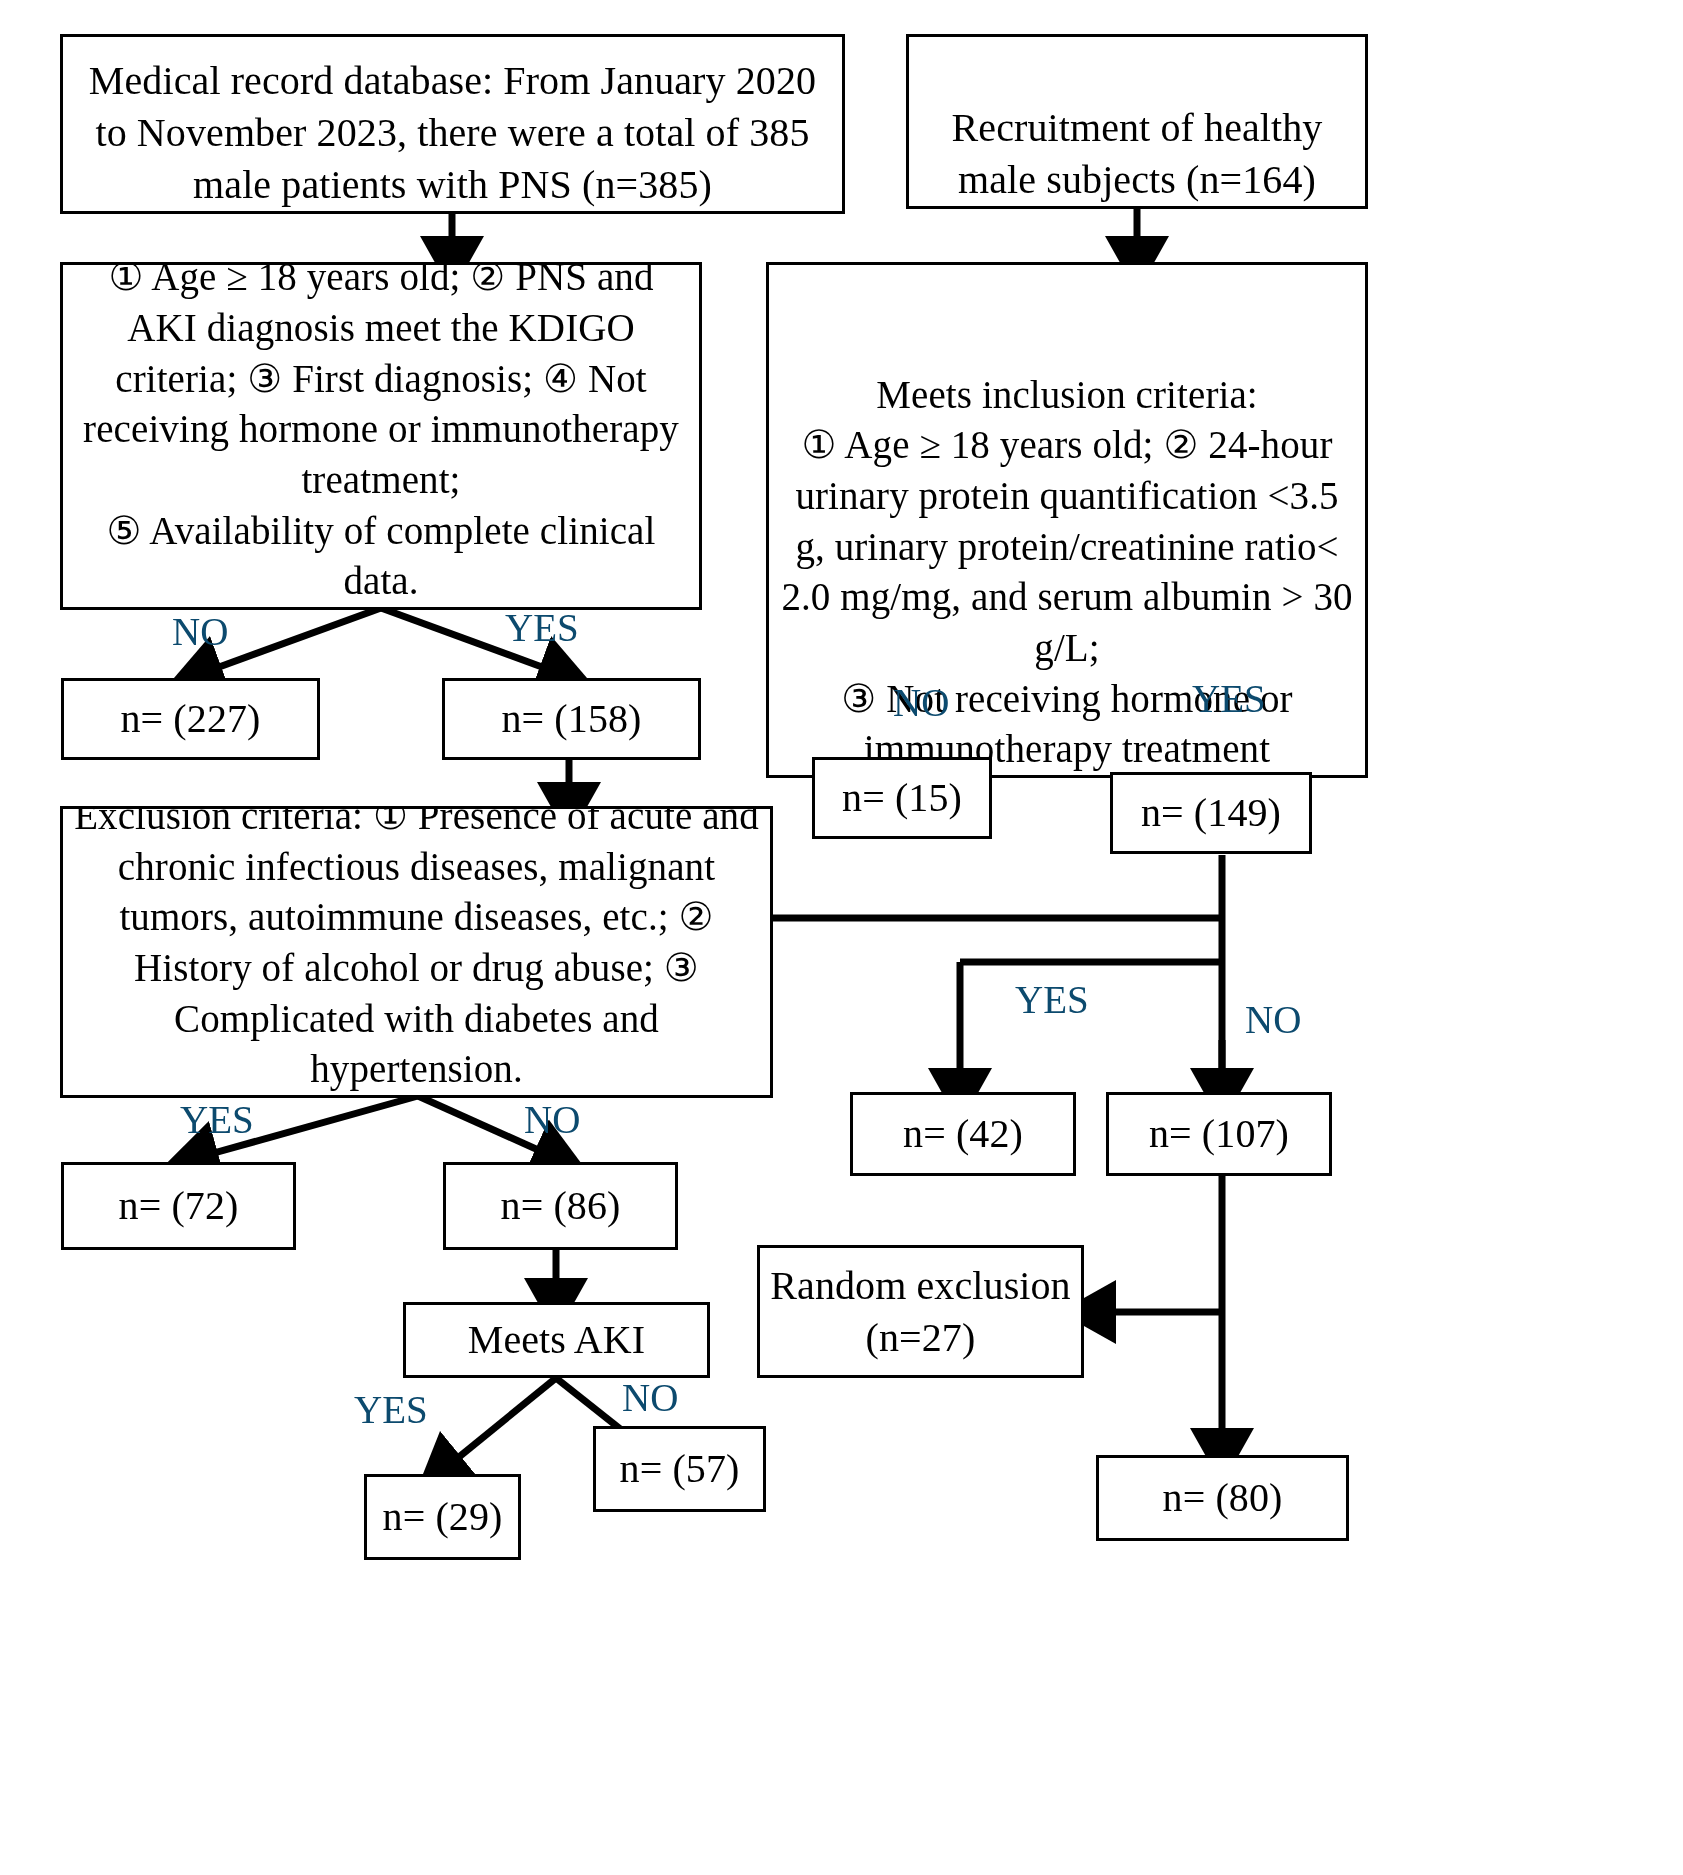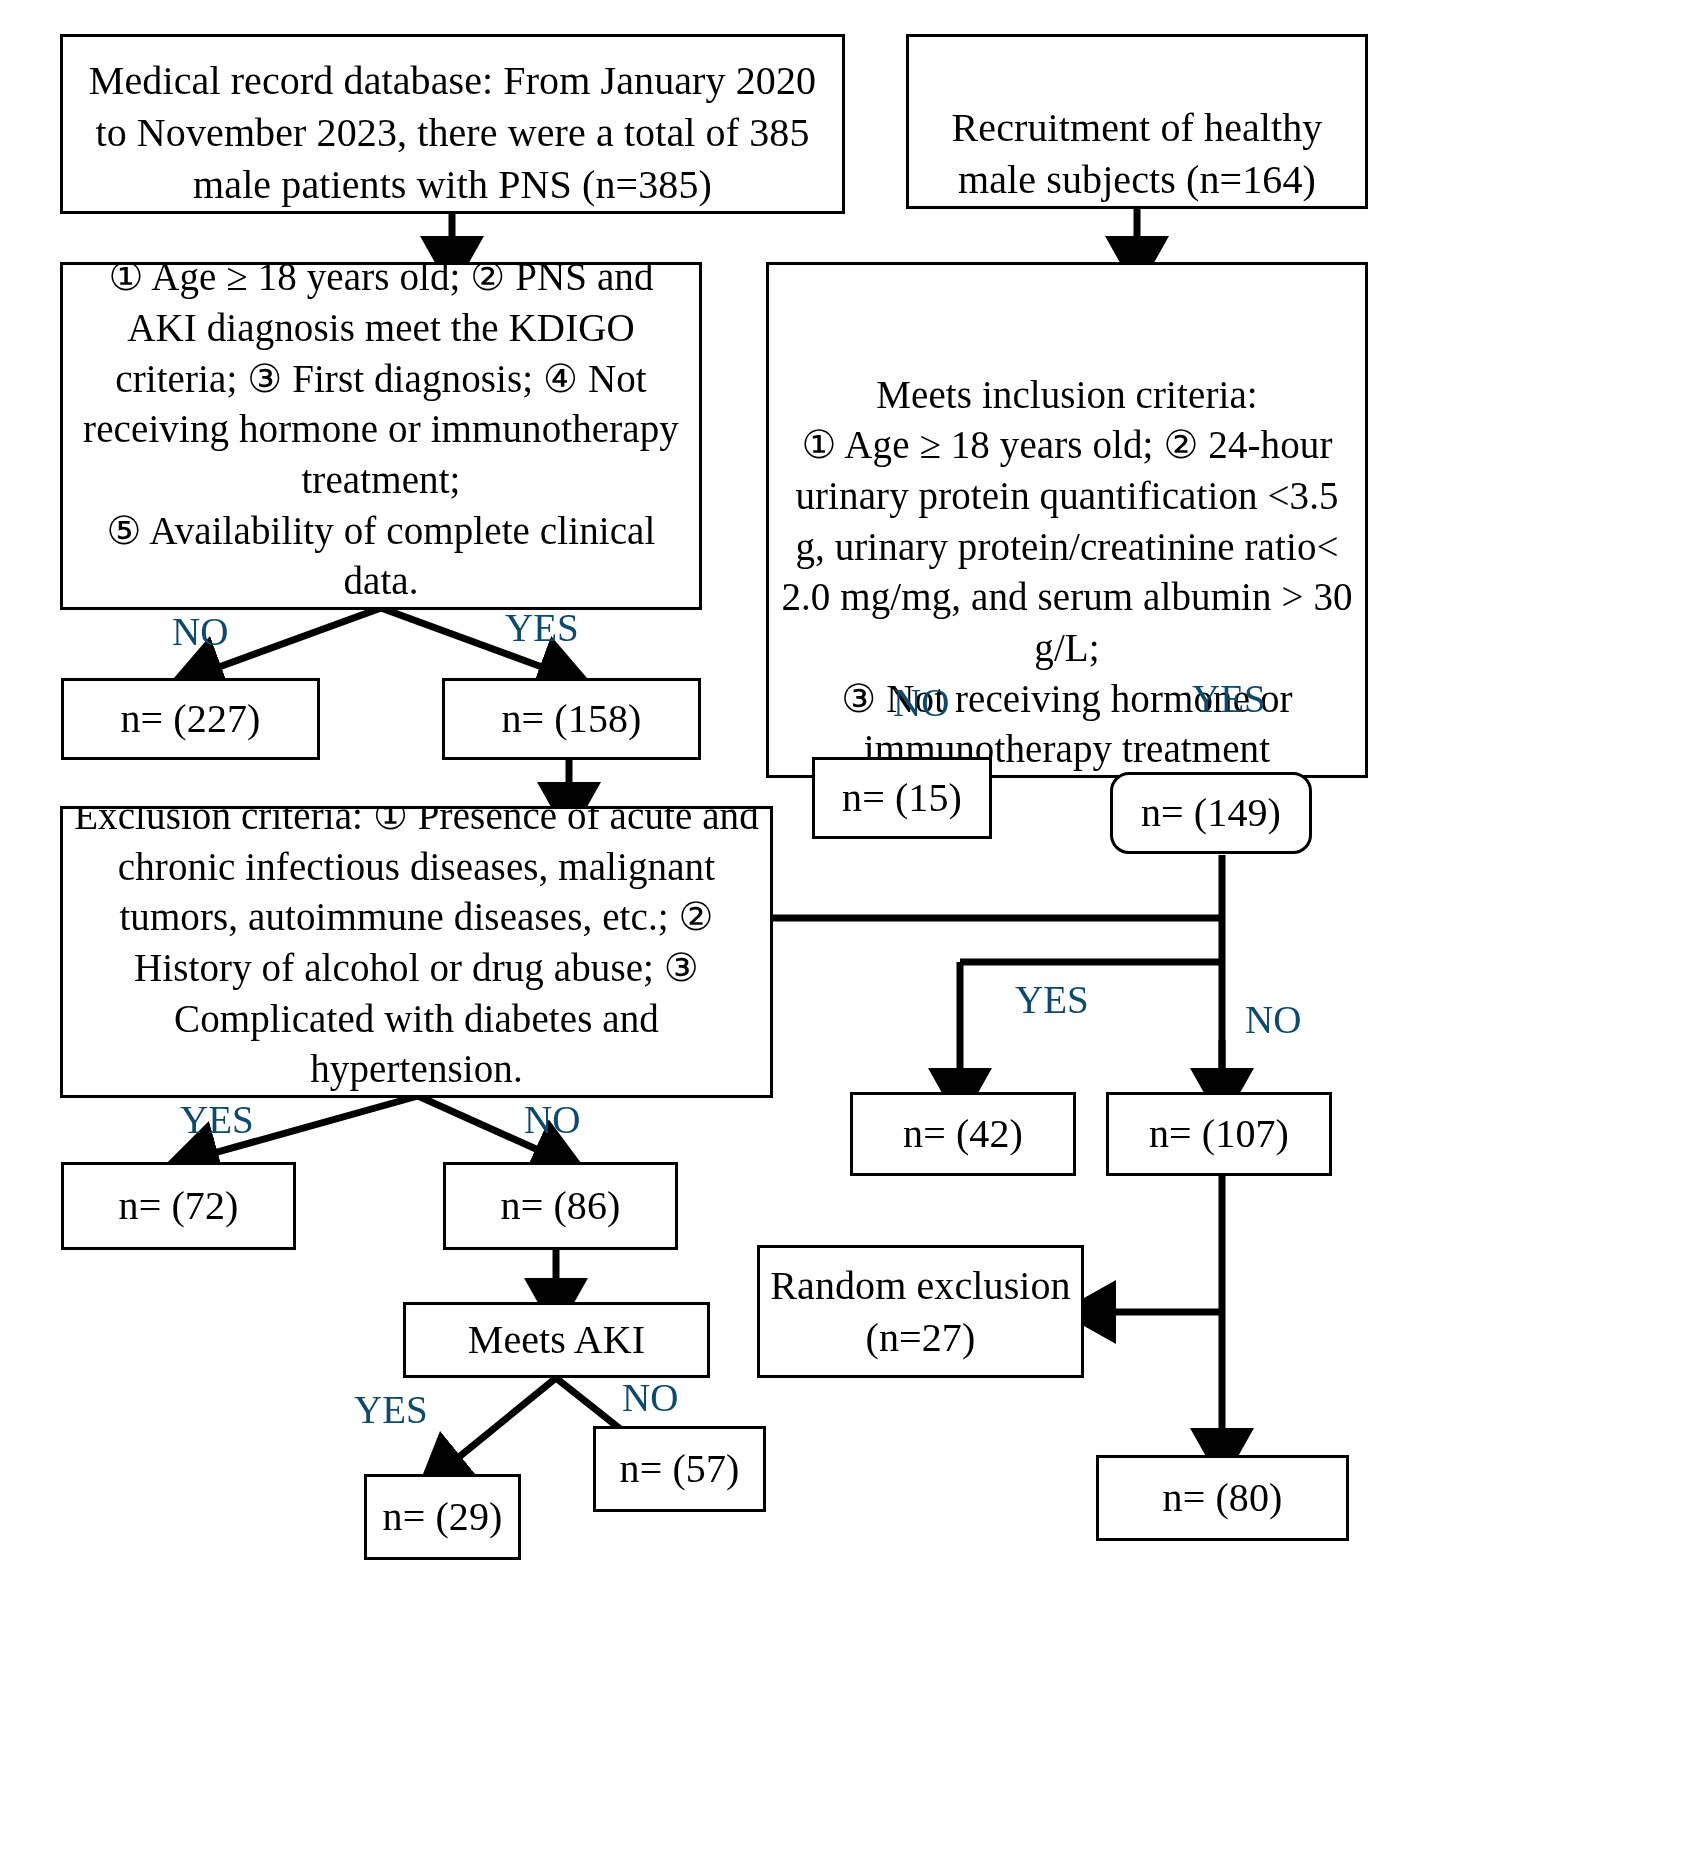--- a/index.html
+++ b/index.html
@@ -126,21 +126,21 @@
   </div>
 
   <div class="box f40 mid" style="left:442px; top:678px; width:259px; height:82px;">
     <span class="txt">n= (158)</span>
   </div>
 
   <div class="box f40 mid" style="left:812px; top:757px; width:180px; height:82px;">
     <span class="txt">n= (15)</span>
   </div>
 
-  <div class="box f40 mid" style="left:1110px; top:772px; width:202px; height:82px;border-radius:19px;">
+  <div class="box f40 mid" style="left:1110px; top:772px; width:202px; height:82px;">
     <span class="txt">n= (149)</span>
   </div>
 
   <div class="box f39" style="left:60px; top:806px; width:713px; height:292px; padding:14px 10px 0 10px;">
     <span class="txt">Exclusion criteria: ① Presence of acute and chronic infectious diseases, malignant tumors, autoimmune diseases, etc.; ② History of alcohol or drug abuse; ③ Complicated with diabetes and hypertension.</span>
   </div>
 
   <span class="lbl" style="left:1015px; top:980px;">YES</span>
   <span class="lbl" style="left:1245px; top:1000px;">NO</span>
 

